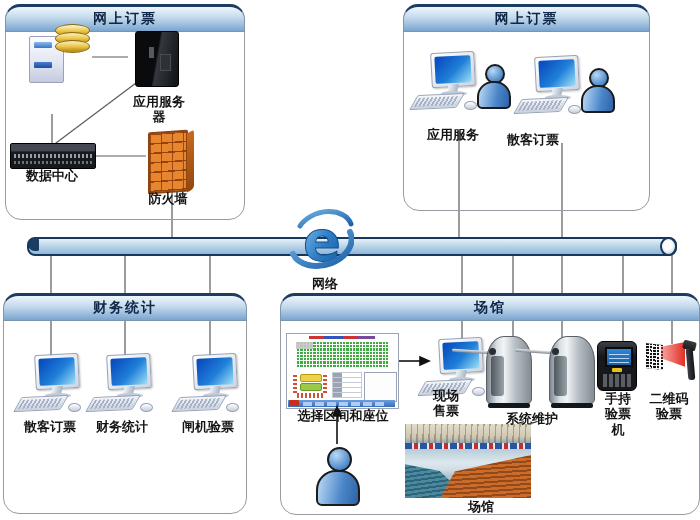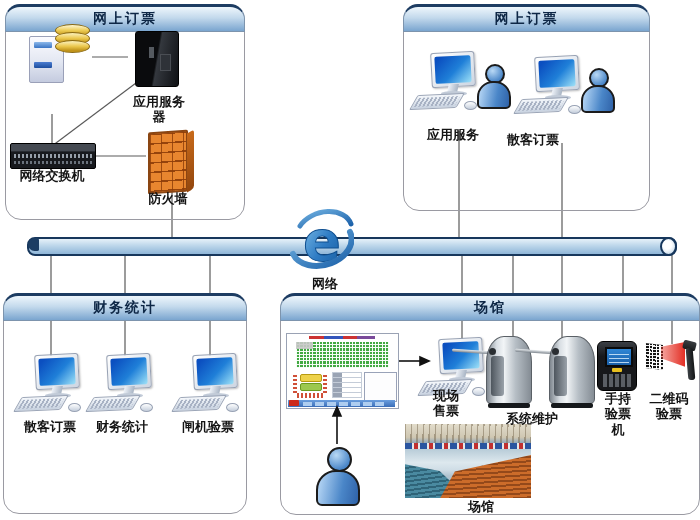--- a/index.html
+++ b/index.html
@@ -392,32 +392,33 @@
 
   <div class="stadium" style="left:405px;top:424px">
     <div class="sd-roof"></div>
     <div class="sd-banner"></div>
     <div class="sd-teal"></div>
     <div class="sd-orange"></div>
   </div>
 
   <div class="lbl" style="left:128px;top:94px;width:62px">应用服务
 器</div>
-  <div class="lbl" style="left:14px;top:168px;width:76px">网络交换机</div>
+  <div class="lbl" style="left:14px;top:168px;width:76px">数据中心</div>
   <div class="lbl" style="left:144px;top:191px;width:48px">防火墙</div>
 
   <div class="lbl" style="left:424px;top:127px;width:58px">应用服务</div>
   <div class="lbl" style="left:504px;top:132px;width:58px">散客订票</div>
 
   <div class="lbl" style="left:302px;top:276px;width:46px">网络</div>
 
   <div class="lbl" style="left:21px;top:419px;width:58px">散客订票</div>
   <div class="lbl" style="left:93px;top:419px;width:58px">财务统计</div>
   <div class="lbl" style="left:177px;top:419px;width:62px">闸机验票</div>
 
+  <div class="lbl" style="left:294px;top:408px;width:98px">选择区间和座位</div>
   <div class="lbl" style="left:430px;top:388px;width:32px">现场
 售票</div>
   <div class="lbl" style="left:502px;top:411px;width:60px">系统维护</div>
   <div class="lbl" style="left:601px;top:391px;width:34px">手持
 验票
 机</div>
   <div class="lbl" style="left:647px;top:391px;width:44px">二维码
 验票</div>
   <div class="lbl" style="left:464px;top:499px;width:34px">场馆</div>
 

